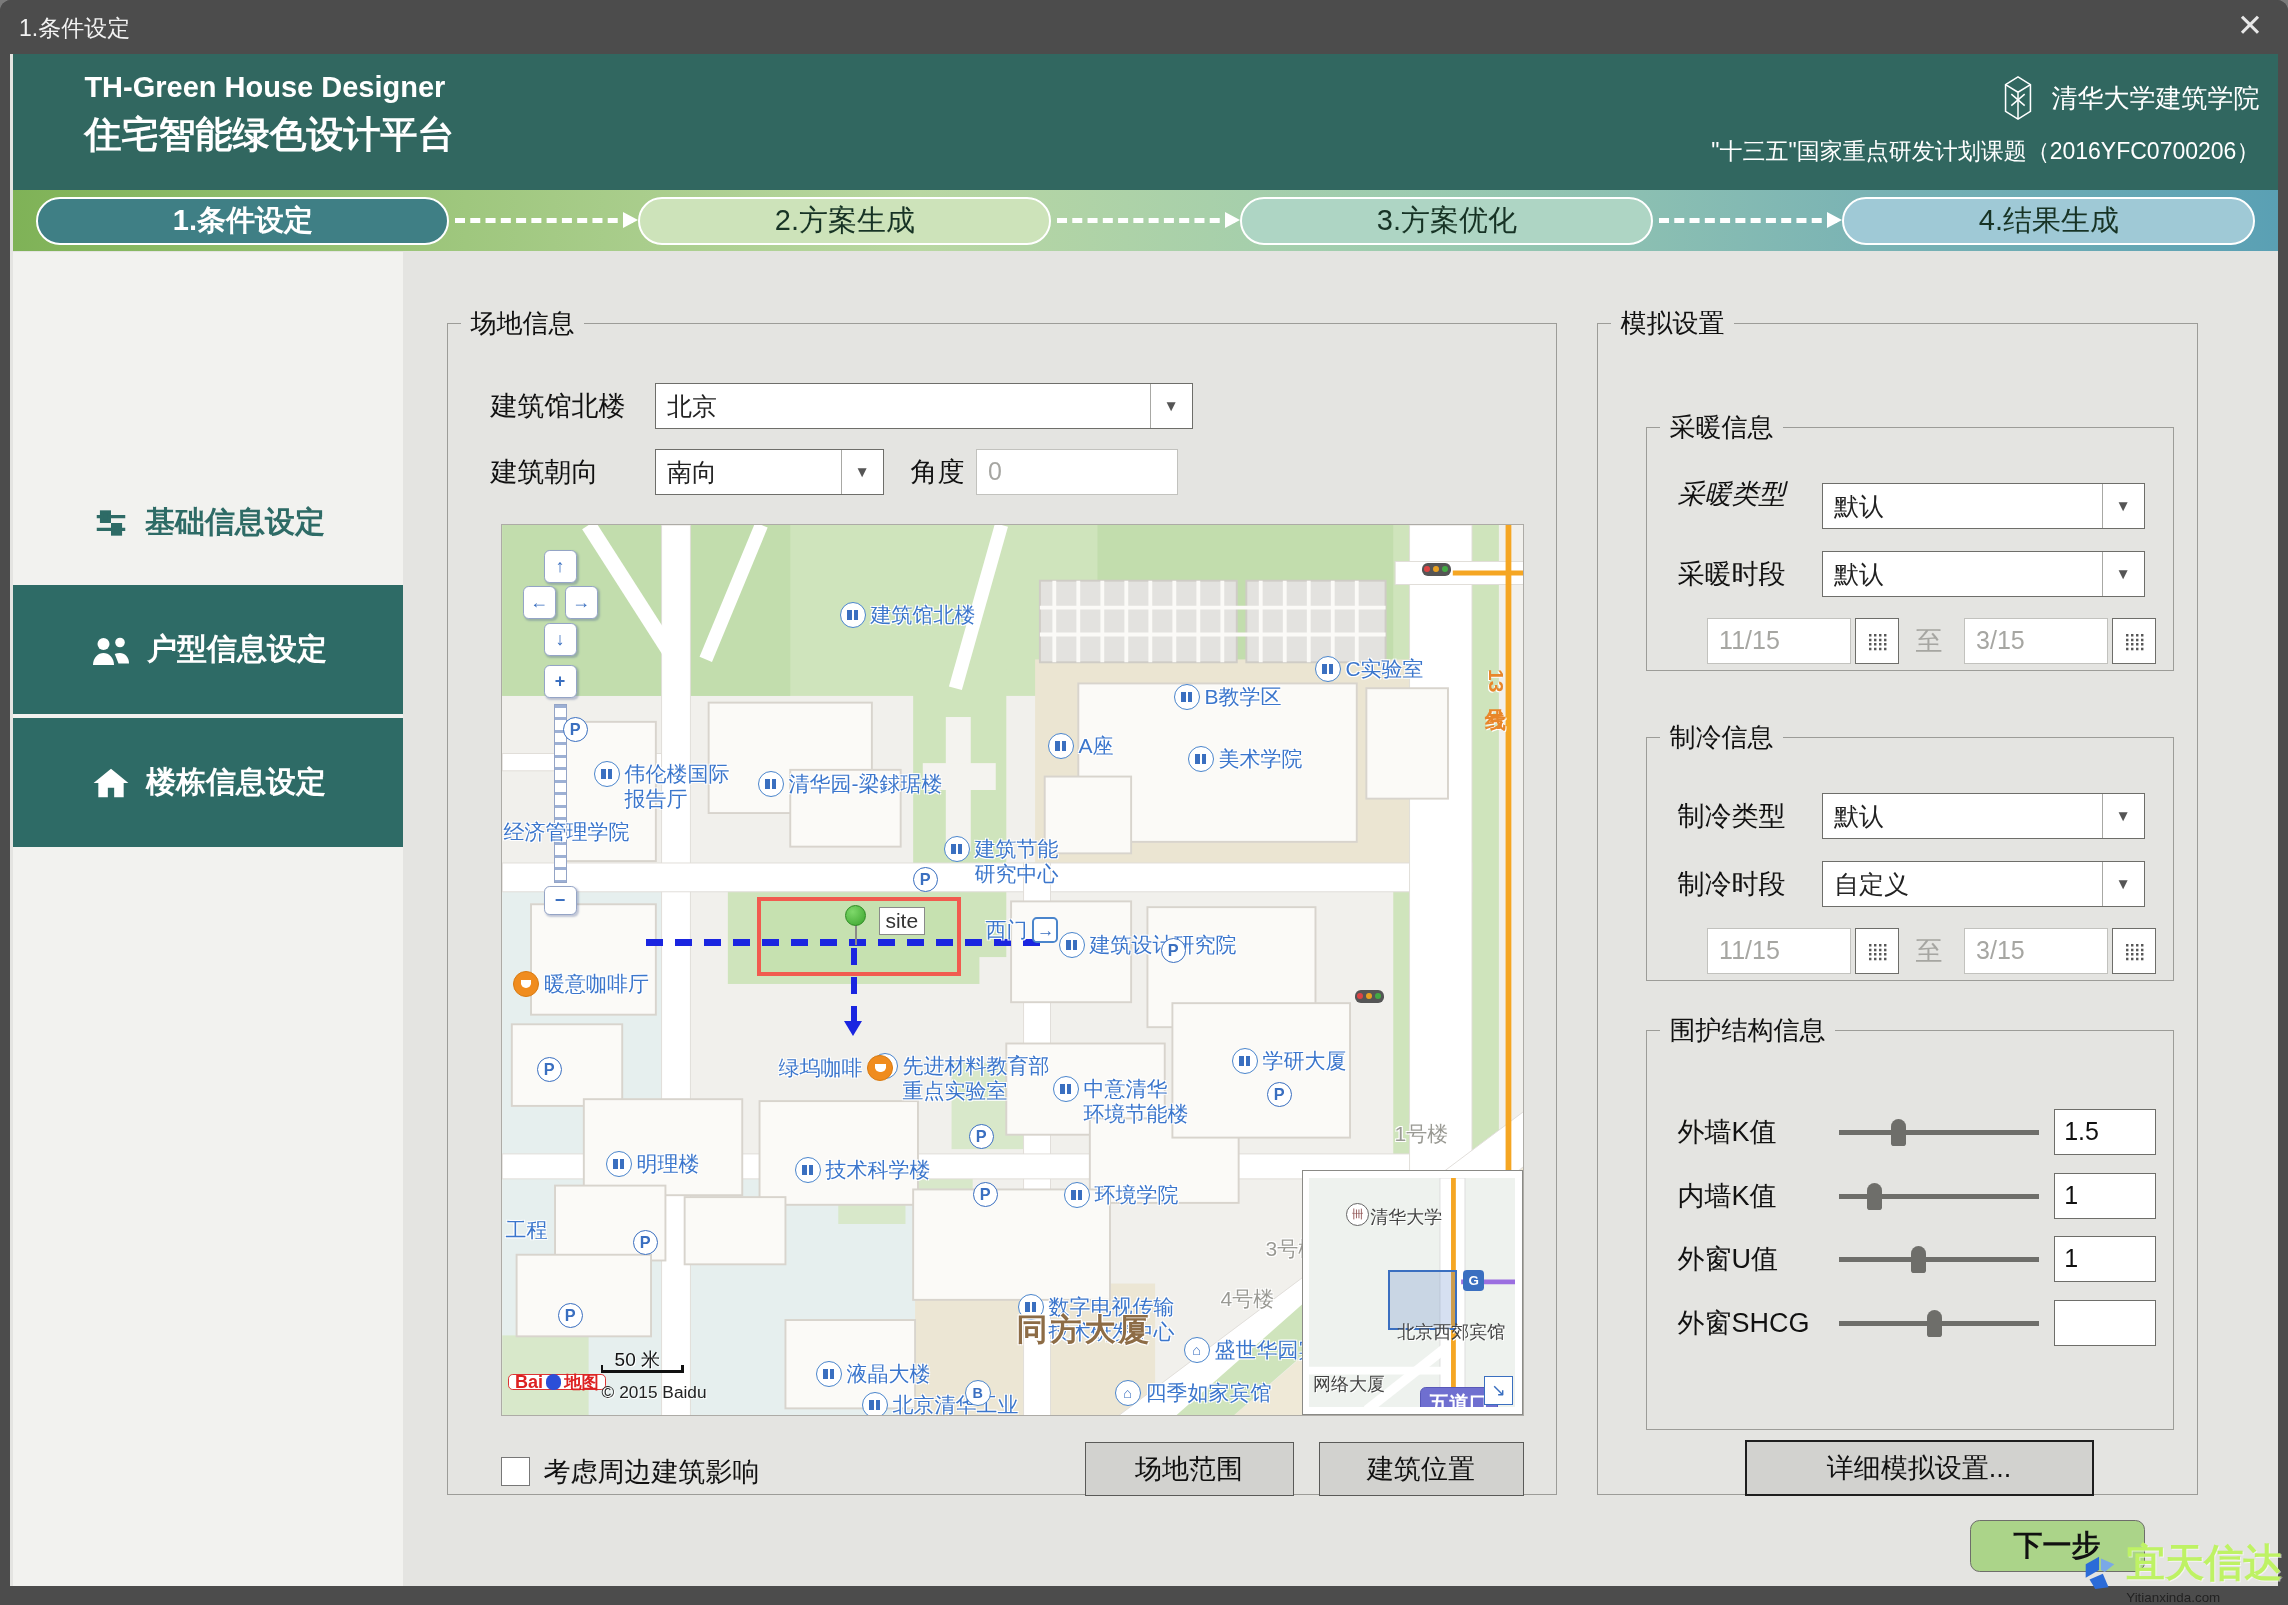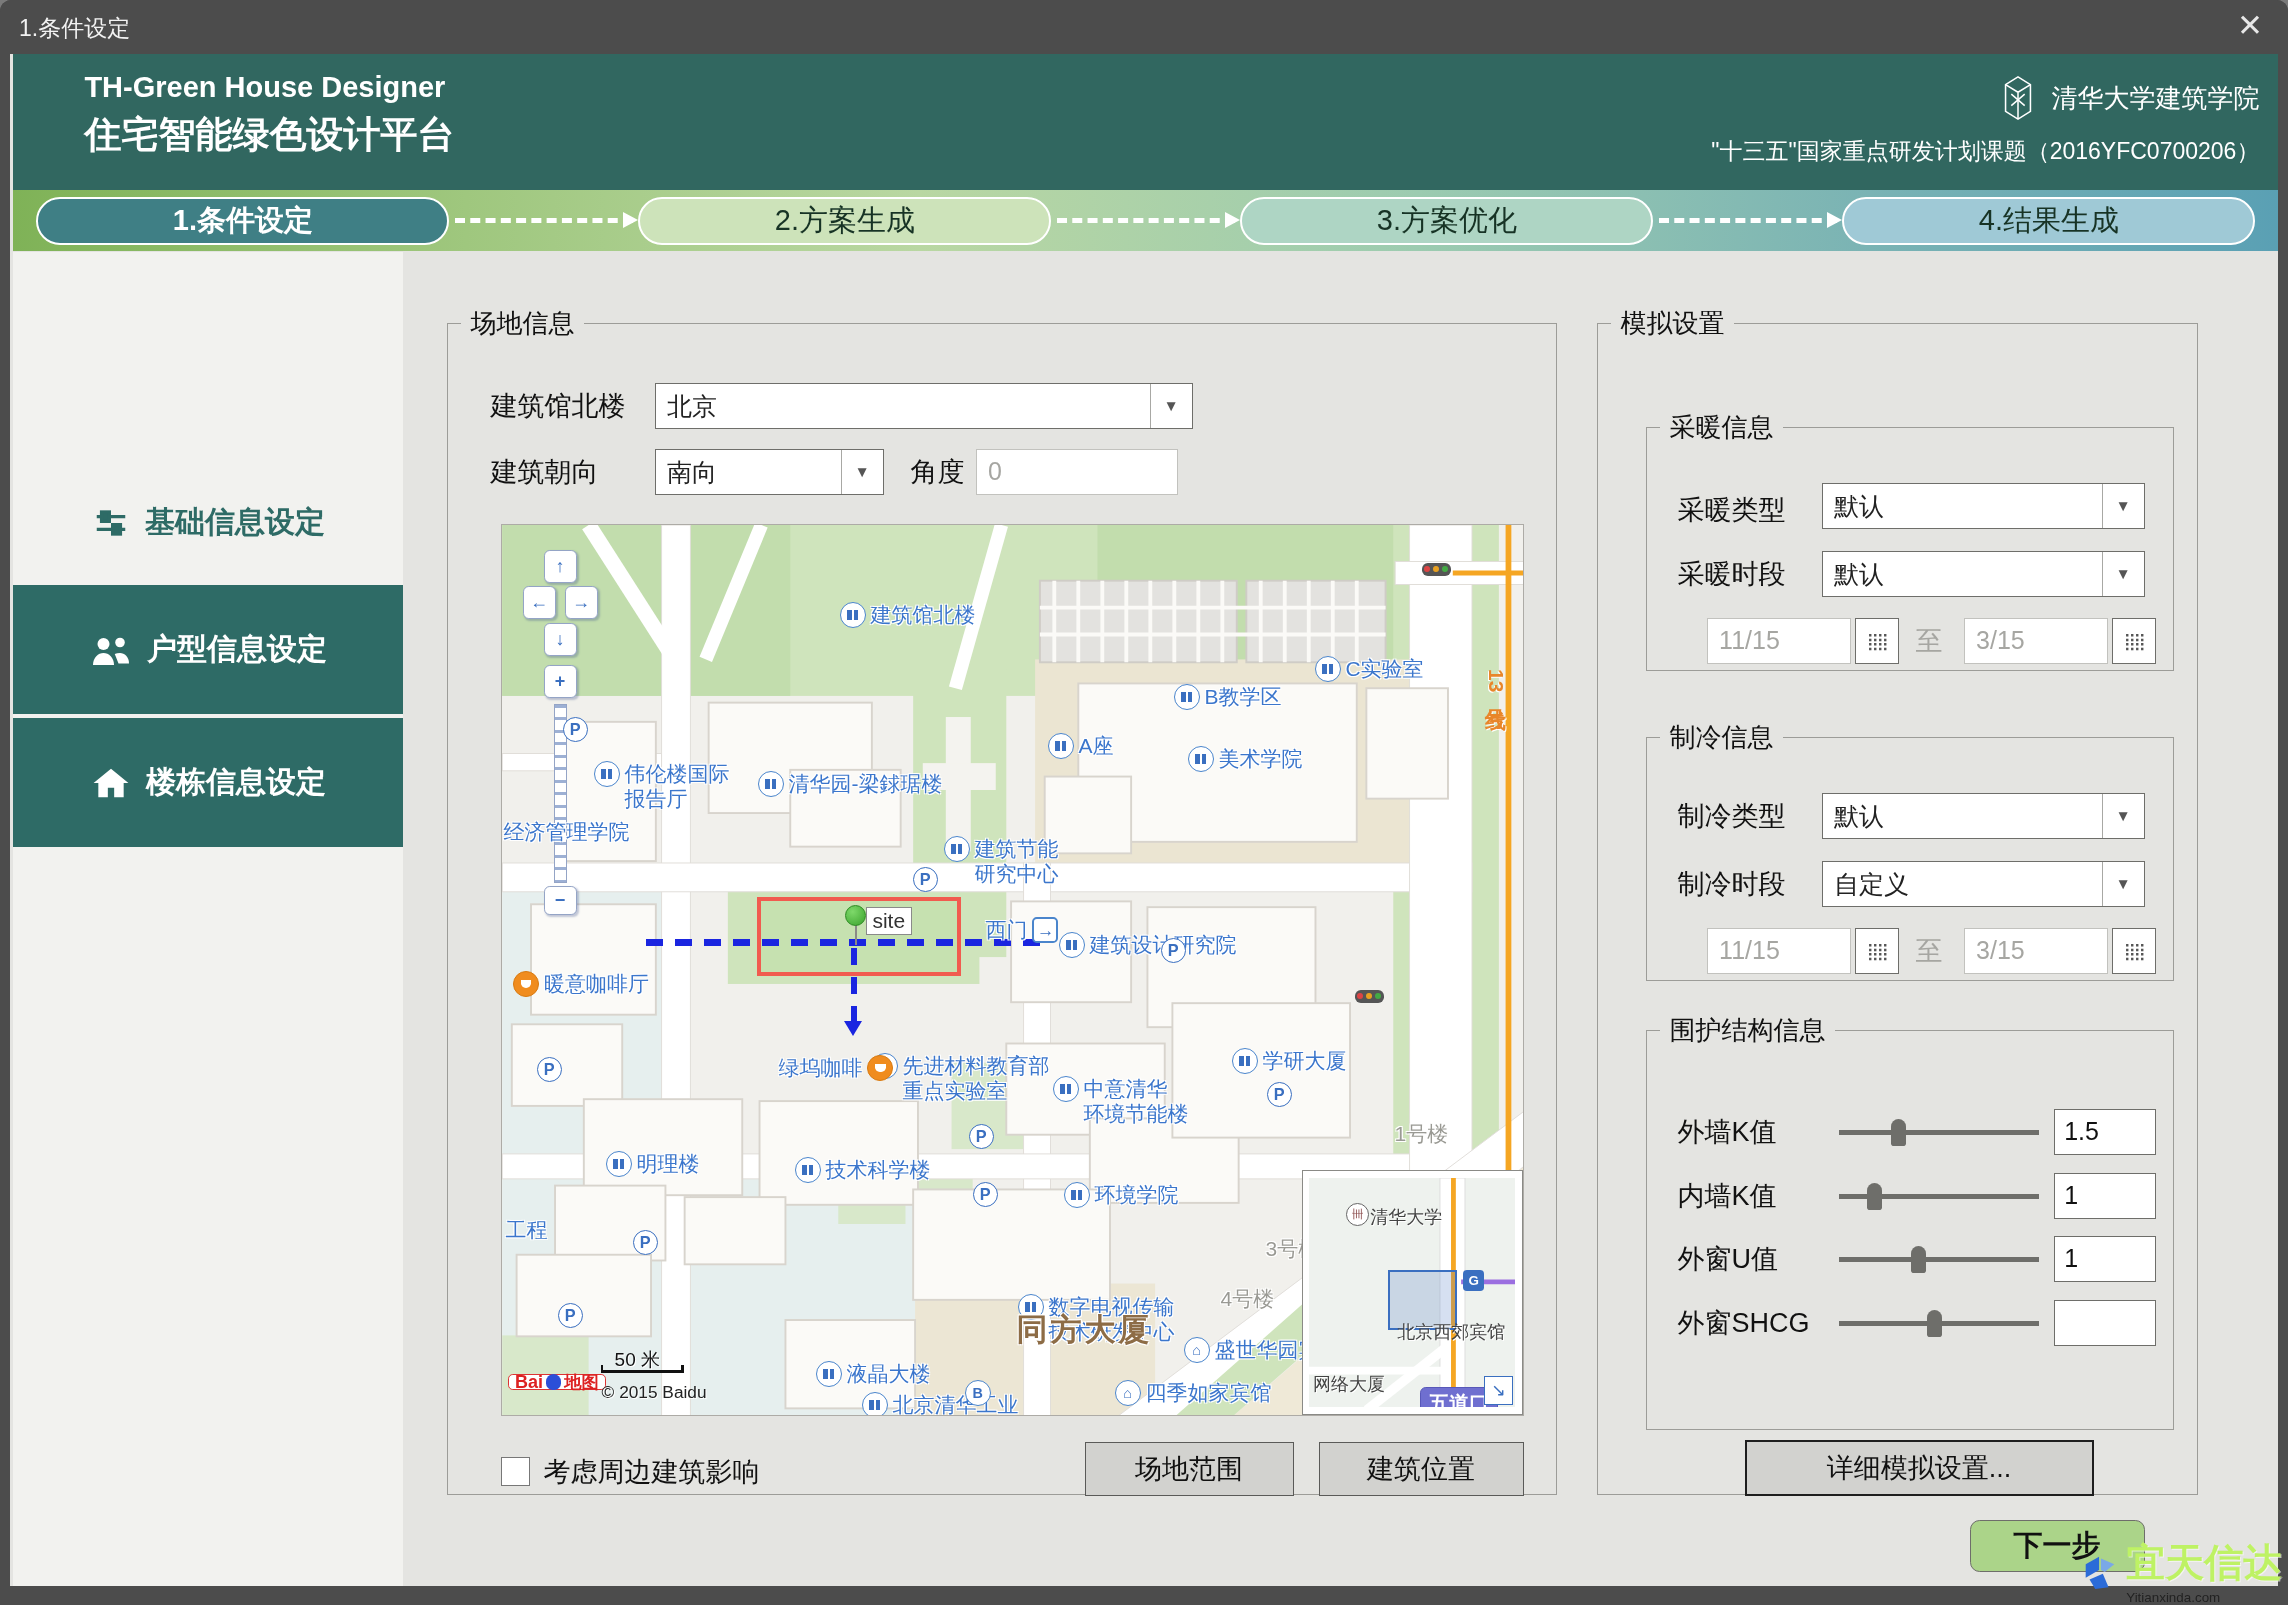--- a/index.html
+++ b/index.html
@@ -271,21 +271,21 @@
           <path d="M1048,0 L1048,929" stroke="#f5a623" stroke-width="6"></path>
           <path d="M990,50 L1065,50" stroke="#f5a623" stroke-width="5"></path>
         </svg>
 
         <div class="site-rect" style="left:255px;top:372px;width:204px;height:79px;"></div>
         <div class="dash-h" style="left:144px;top:414px;width:394px;"></div>
         <div class="dash-v" style="left:349px;top:423px;height:75px;"></div>
         <div class="dash-ah" style="left:342px;top:496px;"></div>
         <div class="pinstem" style="left:353px;top:399px;height:21px;"></div>
         <div class="pinball" style="left:343px;top:380px;"></div>
-        <div class="site-tag" style="left:364px;top:382px;">site</div>
+        <div class="site-tag" style="left:377px;top:382px;">site</div>
 
         <div class="mbtn" style="left:42px;top:25px;">↑</div>
         <div class="mbtn" style="left:21px;top:61px;">←</div>
         <div class="mbtn" style="left:63px;top:61px;">→</div>
         <div class="mbtn" style="left:42px;top:98px;">↓</div>
         <div class="mbtn" style="left:42px;top:140px;">+</div>
         <div class="ztrack" style="left:52px;top:179px;height:179px;"></div>
         <div class="mbtn" style="left:42px;top:361px;height:29px;">−</div>
 
         <div id="poi-layer">
@@ -563,21 +563,21 @@
       <span class="flabel" style="left:96px;top:1108px;">考虑周边建筑影响</span>
       <div class="gbtn" style="left:637px;top:1101px;width:209px;height:54px;">场地范围</div>
       <div class="gbtn" style="left:871px;top:1101px;width:205px;height:54px;">建筑位置</div>
     </fieldset>
 
     <fieldset style="left:1587px;top:252px;width:601px;height:1189px;">
       <legend>模拟设置</legend>
 
       <fieldset style="left:48px;top:69px;width:528px;height:261px;">
         <legend>采暖信息</legend>
-        <span class="flabel" style="left:31px;top:42px;">采暖类型</span>
+        <span class="flabel" style="left:31px;top:26px;font-style:italic;">采暖类型</span>
         <div class="dd" style="left:175px;top:38px;width:323px;">
           <span class="val">默认</span>
           <span class="arr">▼</span>
         </div>
         <span class="flabel" style="left:31px;top:106px;">采暖时段</span>
         <div class="dd" style="left:175px;top:106px;width:323px;">
           <span class="val">默认</span>
           <span class="arr">▼</span>
         </div>
         <div class="tinput" style="left:60px;top:173px;width:144px;">11/15</div>

